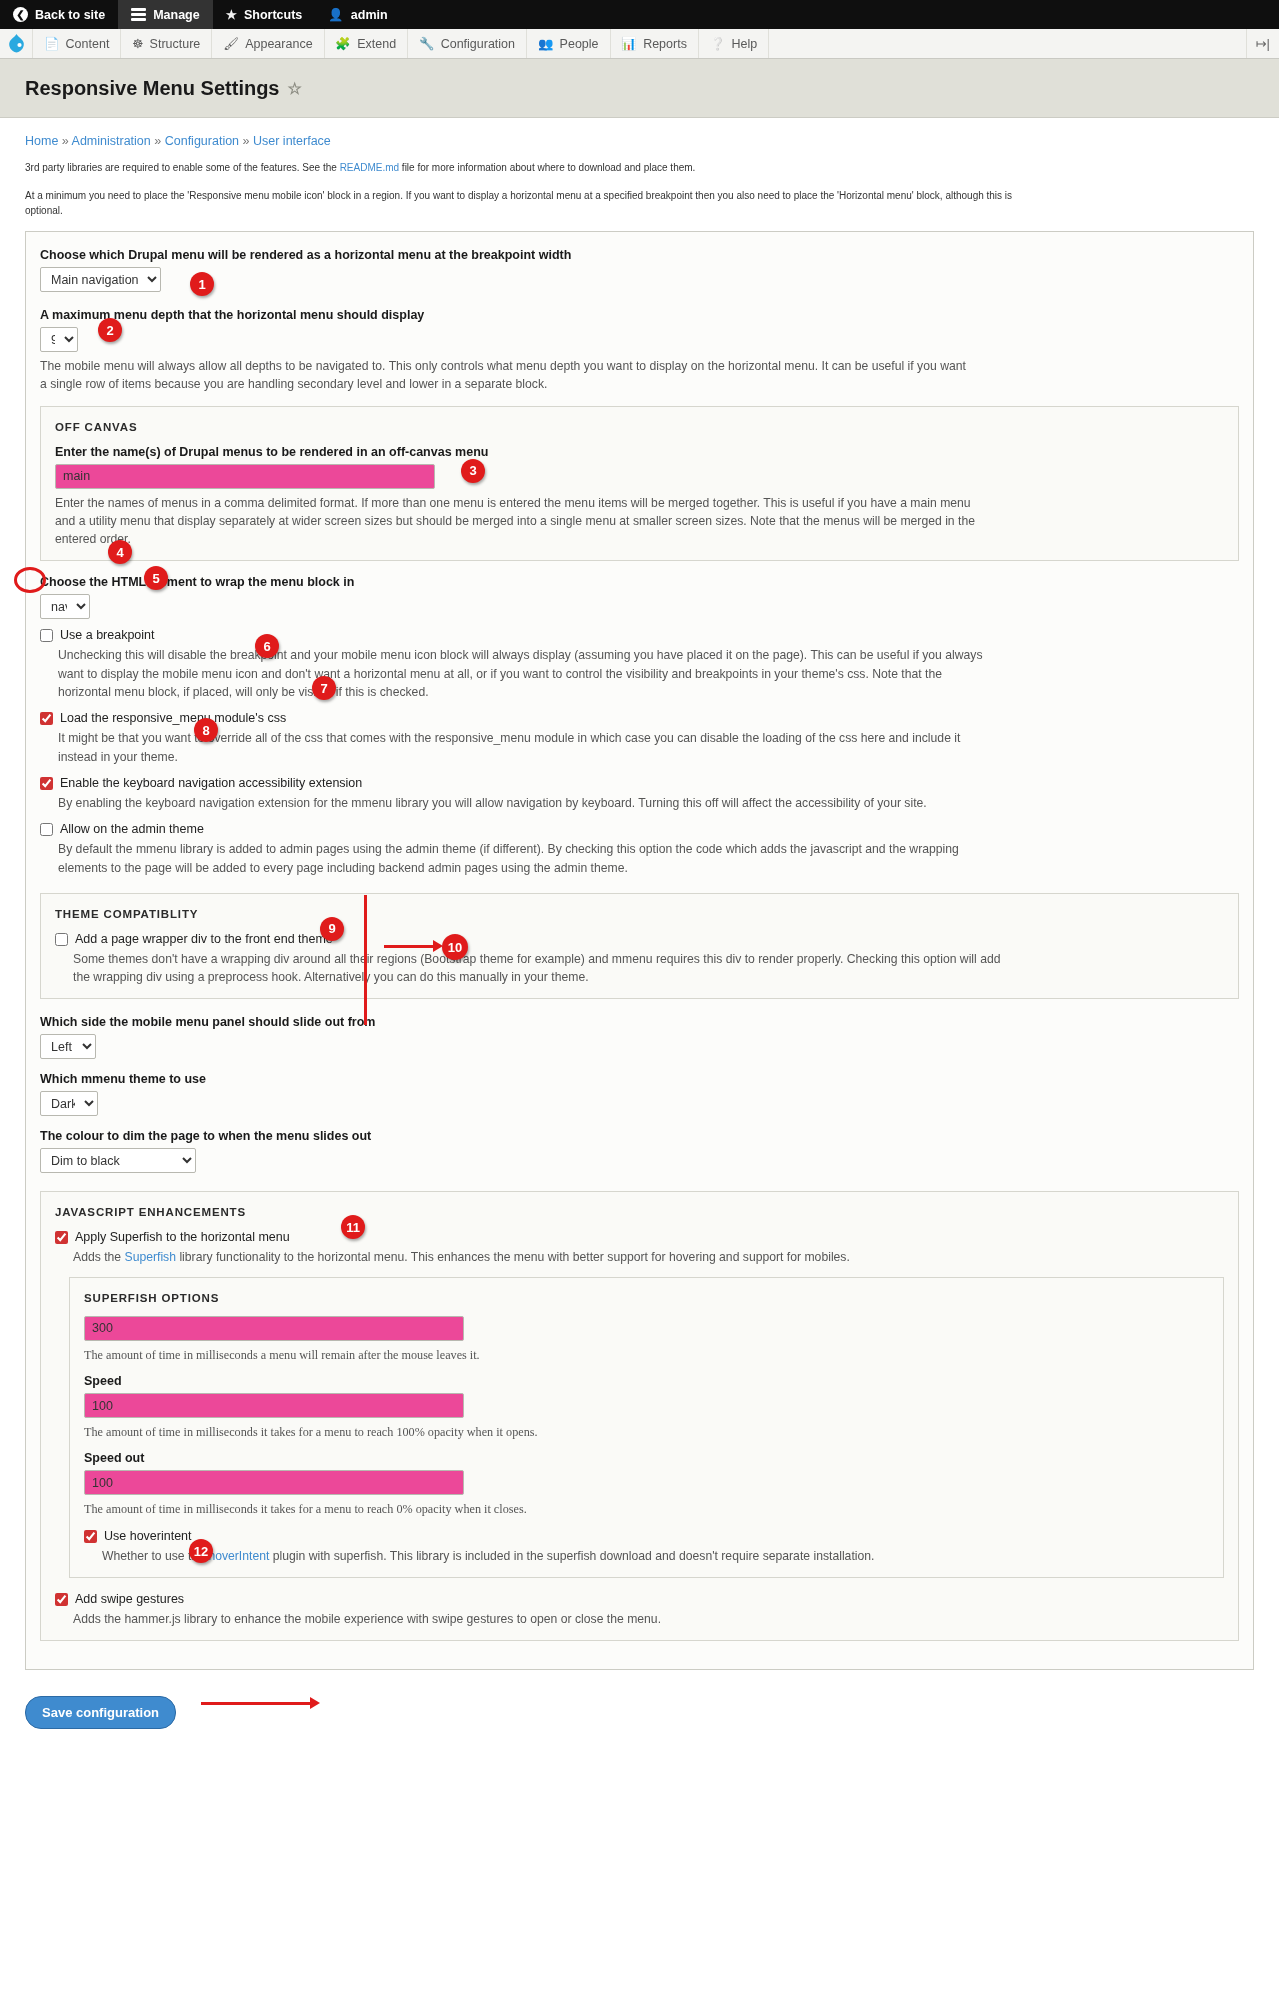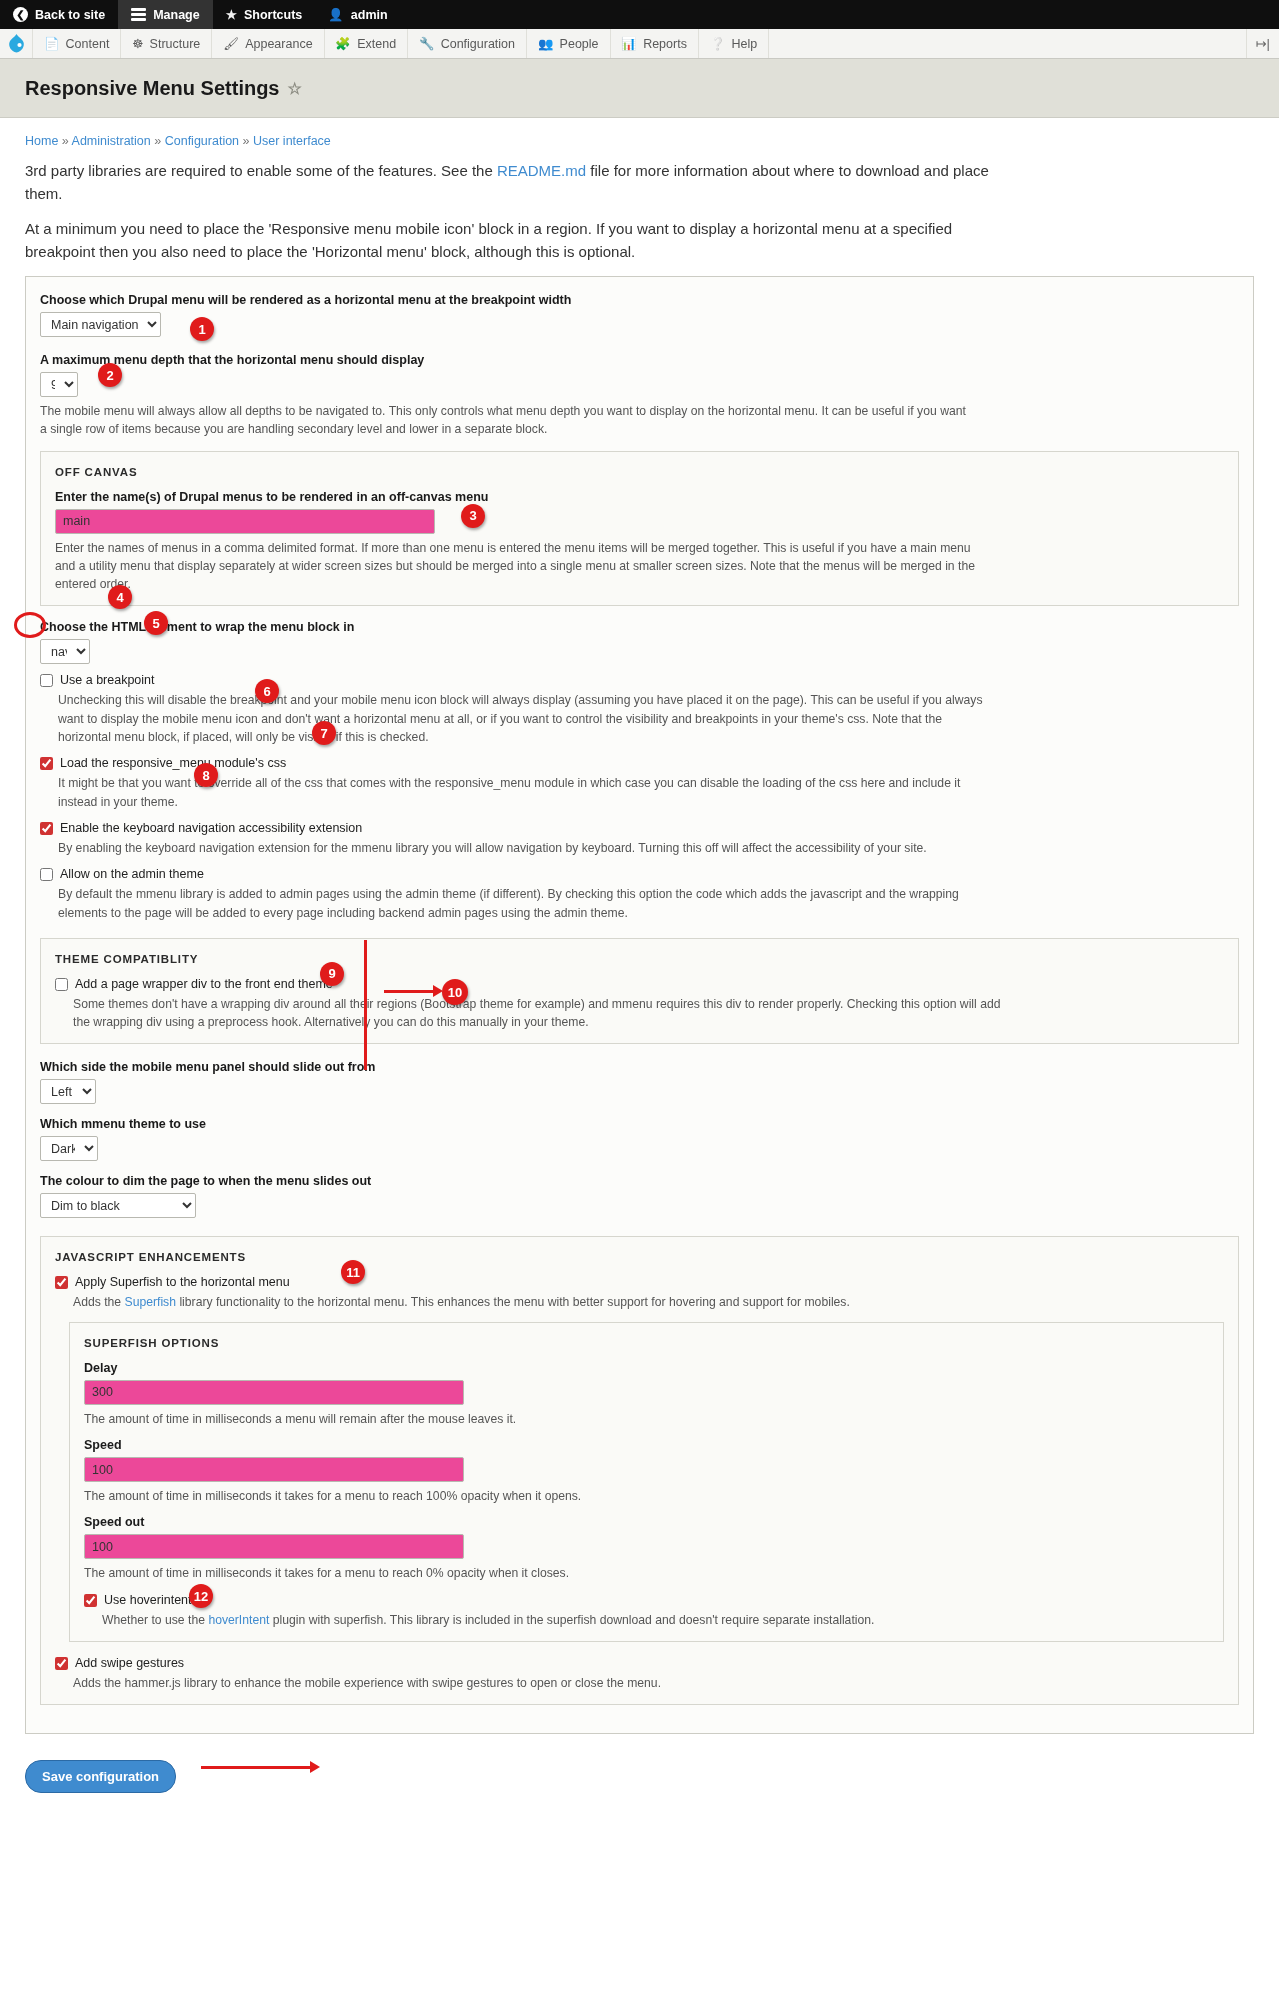--- a/index.html
+++ b/index.html
@@ -43,37 +43,37 @@
   .page-head {
     background:#e0e0d8; padding:18px 25px 17px 25px; border-bottom:1px solid #ccccc4;
   }
   .page-title { font-size:20px; font-weight:bold; color:#1a1a1a; display:flex; align-items:center; gap:8px; }
   .star { color:#8d8d83; font-size:16px; }
 
   .content { padding:0 25px; }
   .breadcrumb { margin:16px 0 12px 0; font-size:12.5px; color:#555; }
   .breadcrumb a { color:#3f8bcf; text-decoration:none; }
   .sep { color:#777; }
-  p.intro { margin:0 0 13px 0; line-height:1.5; font-size:15px; color:#333; max-width:1000px; }
+  p.intro { margin:0 0 13px 0; line-height:1.5; font-size:10px; color:#333; max-width:1000px; }
   a.link { color:#3f8bcf; text-decoration:none; }
 
   
   fieldset.box, .box {
     border:1px solid #ccccc4; background:#fcfcfa; padding:16px 14px 14px 14px;
     margin:10px 0 0 0; position:relative;
   }
   .box-legend {
     font-size:11.5px; font-weight:bold; letter-spacing:.85px; color:#2b2b2b;
     text-transform:uppercase; margin-bottom:12px;
   }
   .inner-box { border:1px solid #d6d6ce; background:#fafaf7; padding:14px 14px 12px 14px; margin:10px 0 14px 0; }
 
   label.fl { display:block; font-weight:bold; font-size:12.5px; color:#1a1a1a; margin:0 0 5px 0; }
   .desc { font-size:12.2px; color:#555; line-height:1.5; margin:5px 0 12px 0; max-width:930px; }
-  .desc.tight { margin-bottom:10px; }
+  .desc.tight { margin-bottom:10px;font-family:Liberation Serif, serif; }
 
   select.sel {
     font-family:"Liberation Sans", sans-serif; font-size:12.5px; color:#333;
     background:#fff; border:1px solid #b8b8b0; border-radius:2px;
     padding:4px 6px; height:25px;
   }
   input.txt {
     font-family:"Liberation Sans", sans-serif; font-size:12.5px; color:#333;
     background:#ec4899; border:1px solid #b8b8b0; border-radius:2px;
     padding:4px 7px; height:25px; width:380px;
@@ -302,21 +302,20 @@
         <span class="cblabel">Apply Superfish to the horizontal menu</span>
       </div>
       <div class="badge" style="left:300px; top:23px;">11</div>
       <div class="sub-desc">
         <span>Adds the </span><a class="link" href="#">Superfish</a><span> library functionality to the horizontal menu. This enhances the menu with better support for hovering and support for mobiles.</span>
       </div>
 
       <div class="inner-box" style="margin-left:14px; margin-right:0">
         <div class="box-legend">SUPERFISH OPTIONS</div>
 
-        <label class="fl">Delay</label>
         <input class="txt" type="text" value="300" style="">
         <div class="desc tight">The amount of time in milliseconds a menu will remain after the mouse leaves it.</div>
 
         <label class="fl">Speed</label>
         <input class="txt" type="text" value="100" style="">
         <div class="desc tight">The amount of time in milliseconds it takes for a menu to reach 100% opacity when it opens.</div>
 
         <label class="fl">Speed out</label>
         <input class="txt" type="text" value="100" style="">
         <div class="desc tight">The amount of time in milliseconds it takes for a menu to reach 0% opacity when it closes.</div>

